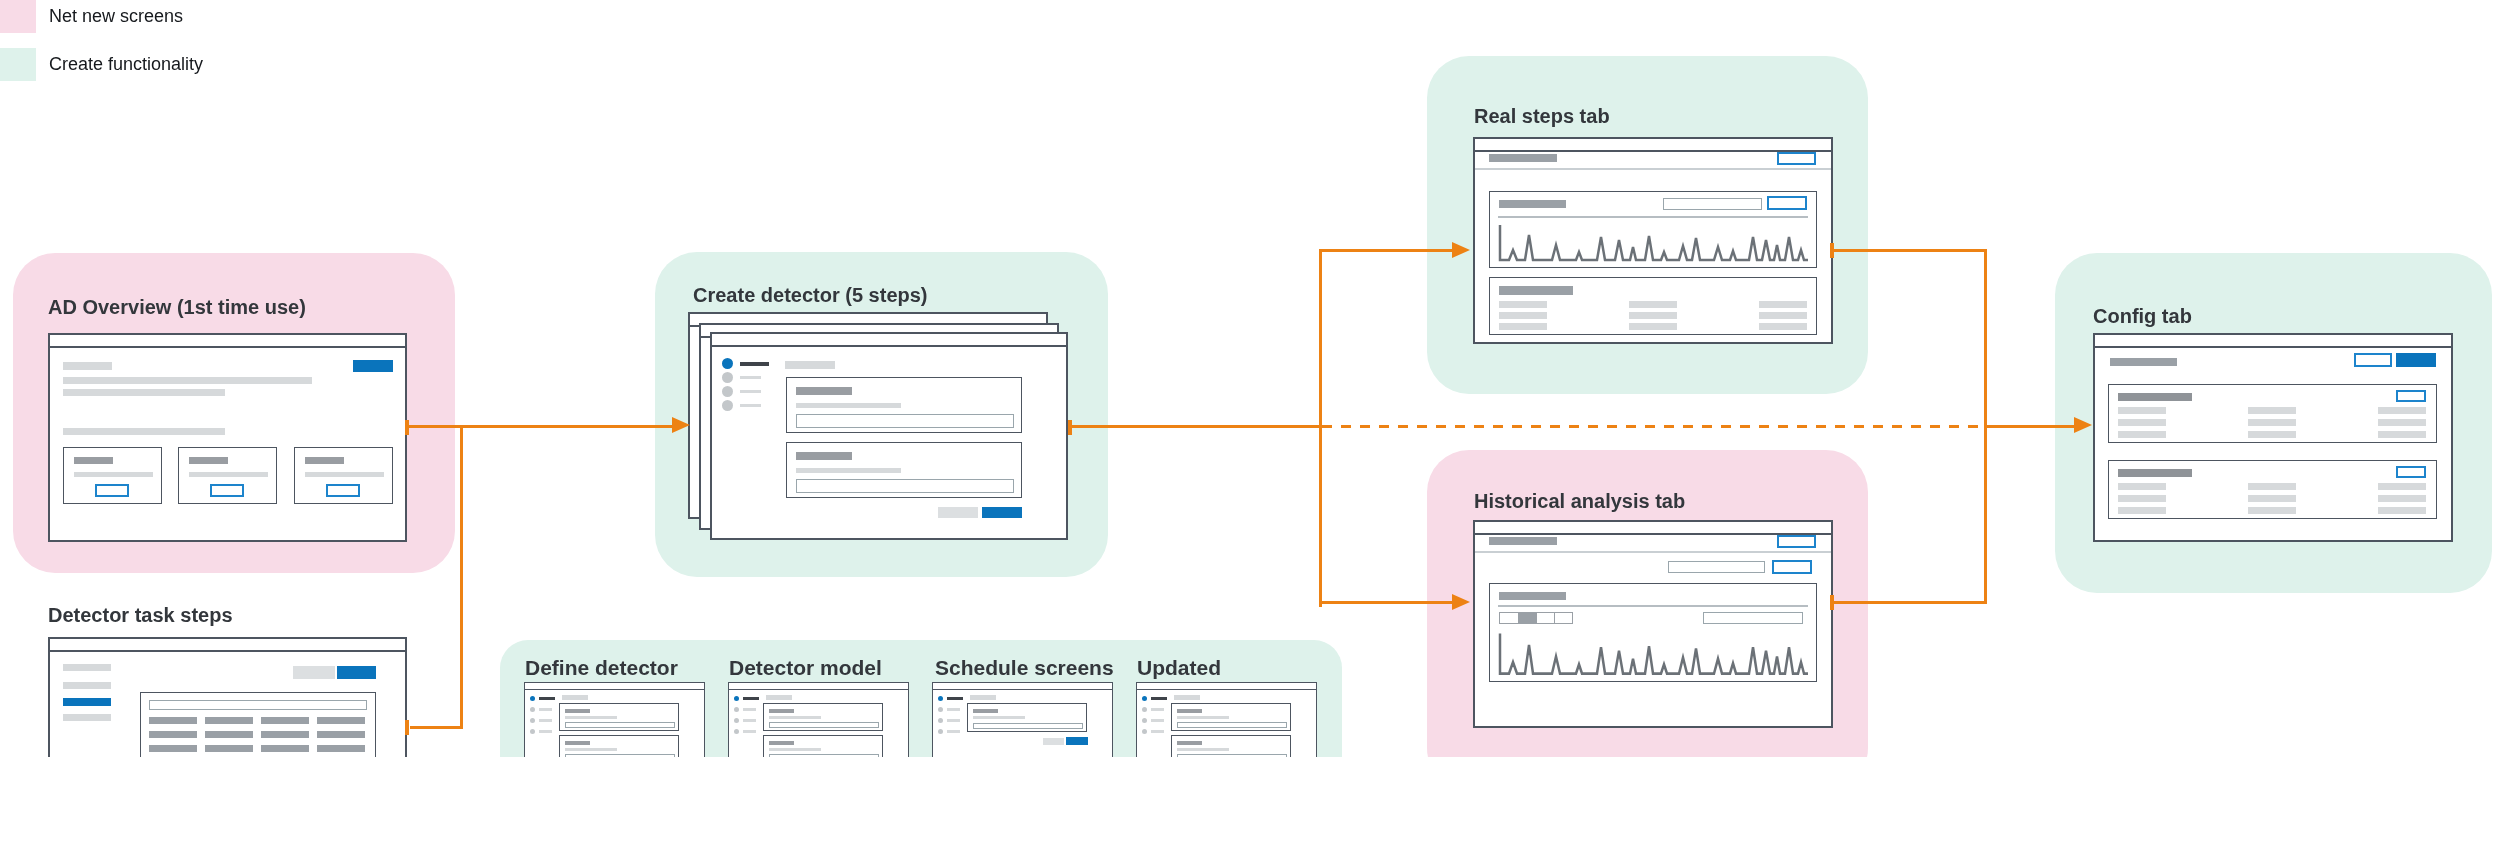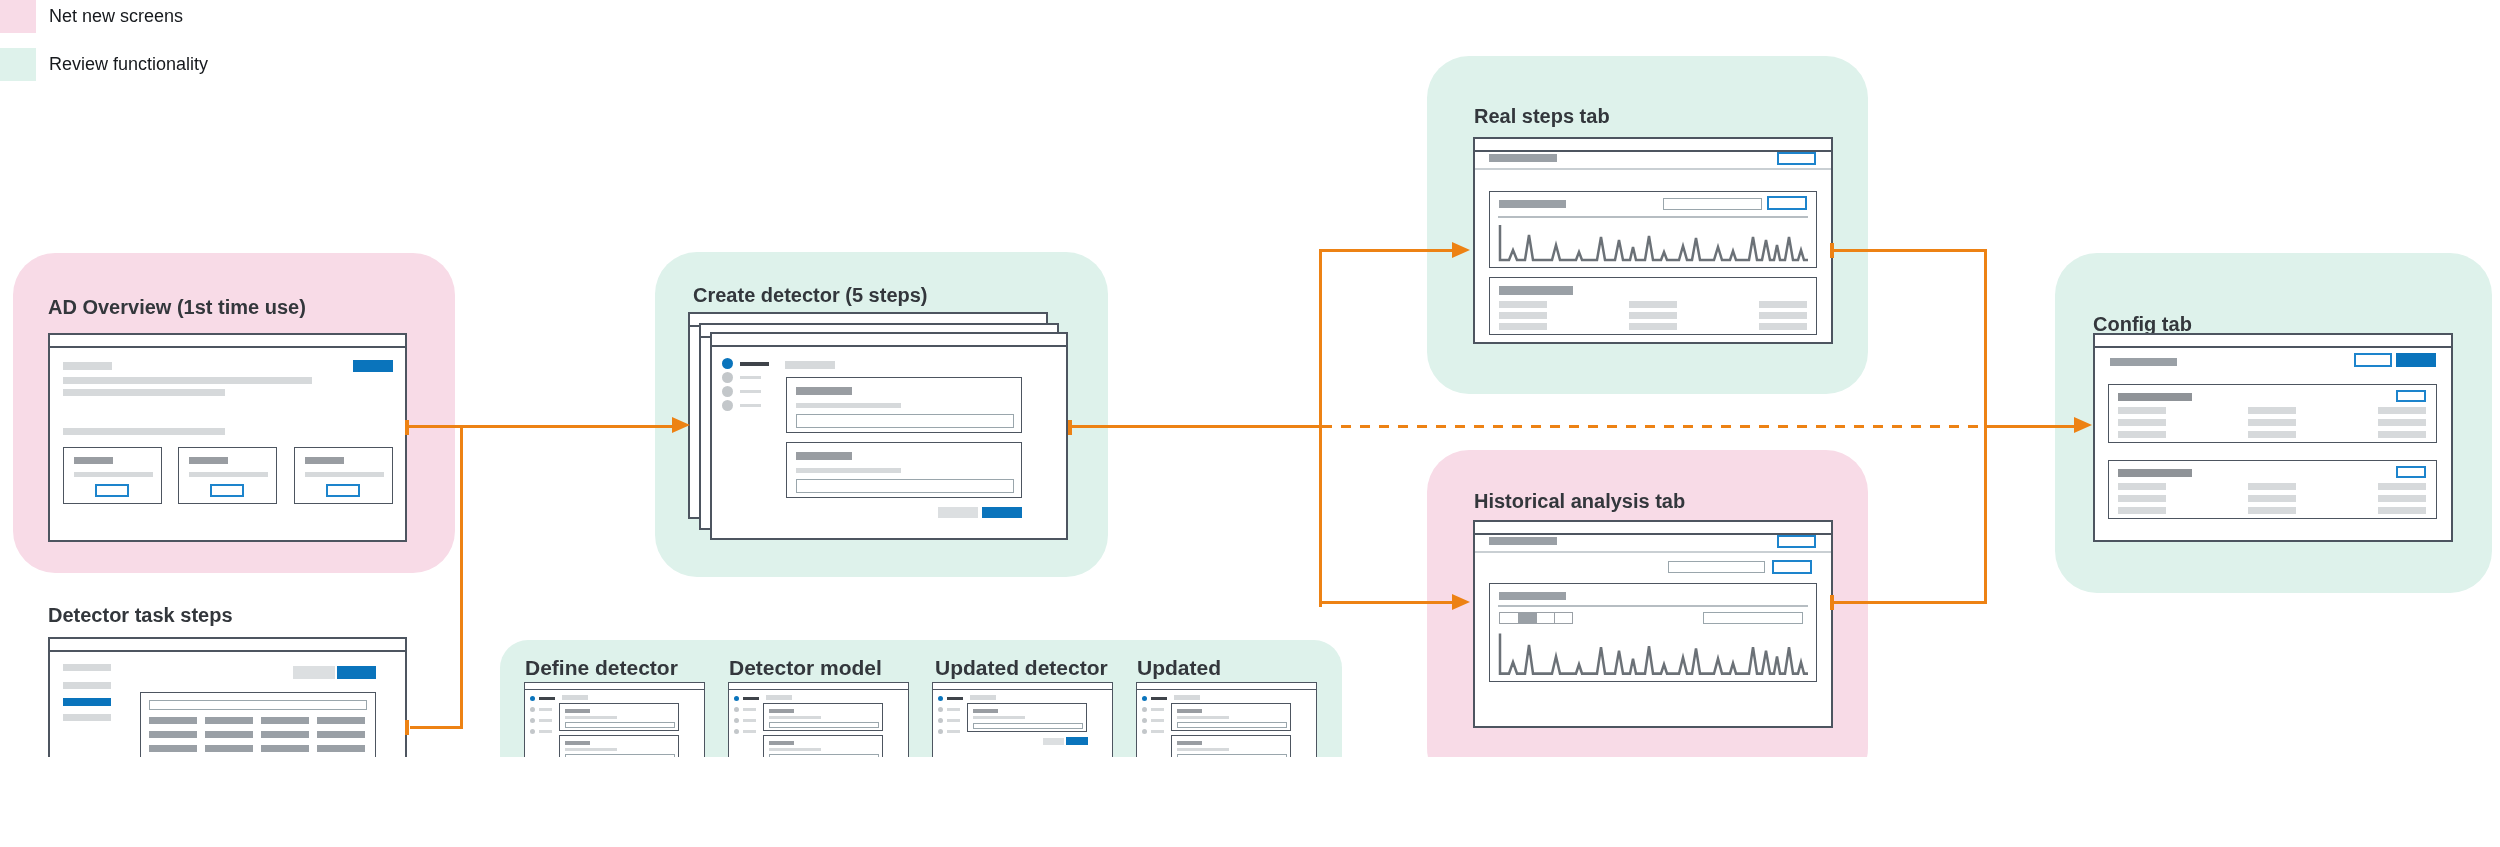--- a/index.html
+++ b/index.html
@@ -67,21 +67,21 @@
 <body>
 
 <div class="canvas">
 
   <div class="legend-row" style="left:0;top:0;">
     <div class="legend-sw" style="background: rgb(248, 219, 231);"></div>
     <div class="legend-lb">Net new screens</div>
   </div>
   <div class="legend-row" style="left:0;top:48px;">
     <div class="legend-sw" style="background: rgb(222, 242, 235);"></div>
-    <div class="legend-lb">Review functionality</div>
+    <div class="legend-lb">Create functionality</div>
   </div>
 
   <div class="grp" style="left:13px;top:253px;width:442px;height:320px;background:var(--pink);"></div>
   <div class="grp-title" style="left:48px;top:296px;">AD Overview (1st time use)</div>
   <div class="win" style="left:48px;top:333px;width:359px;height:209px;">
     <div class="tb"></div>
     <div class="bar" style="left:13px;top:27px;width:49px;height:8px;"></div>
     <div class="btn-blue" style="left:303px;top:25px;width:40px;height:12px;"></div>
     <div class="bar" style="left:13px;top:42px;width:249px;height:7px;"></div>
     <div class="bar" style="left:13px;top:54px;width:162px;height:7px;"></div>
@@ -253,21 +253,21 @@
     </div>
     <div class="box" style="left:34px;top:52px;width:120px;height:28px;">
       <div class="bar d" style="left:5px;top:5px;width:25px;height:4px;"></div>
       <div class="bar" style="left:5px;top:12px;width:52px;height:3px;"></div>
       <div class="inp" style="left:5px;top:18px;width:110px;height:6px;"></div>
     </div>
     <div class="btn-gray" style="left:110px;top:86px;width:21px;height:7px;"></div>
     <div class="btn-blue" style="left:133px;top:85px;width:22px;height:8px;"></div>
   </div>
 
-  <div class="mini-title" style="left:935px;top:656px;">Updated detector</div>
+  <div class="mini-title" style="left:935px;top:656px;">Schedule screens</div>
   <div class="mini-win" style="left:932px;top:682px;width:181px;height:108px;">
     <div class="mini-tb"></div>
     <div class="msteps" style="left:5px;top:13px;">
       <div class="mstep">
           <span class="mdot on"></span>
           <span class="sb on"></span>
         </div>
       <div class="mstep">
           <span class="mdot"></span>
           <span class="sb"></span>
@@ -382,21 +382,21 @@
       <div class="inp" style="left:213px;top:28px;width:100px;height:12px;"></div>
       <div class="spark" style="left:8px;top:45px;width:312px;height:48px;">
         <svg viewBox="0 0 312 42" preserveAspectRatio="none">
             <path d="M2,4 L2,39 L11,39 L15,29 L19,39 L27,39 L31,14 L35,39 L54,39 L58,24 L62,39 L78,39 L81,31 L84,39 L99,39 L103,16 L107,39 L117,39 L121,19 L125,39 L132,39 L135,26 L138,39 L147,39 L151,15 L155,39 L163,39 L166,31 L169,39 L181,39 L185,25 L189,39 L194,39 L198,17 L202,39 L216,39 L220,26 L224,39 L232,39 L235,30 L238,39 L251,39 L255,16 L259,39 L264,39 L268,19 L272,39 L276,39 L279,24 L282,39 L287,39 L291,16 L295,39 L300,39 L303,29 L306,39 L310,39" fill="none" stroke="#6b7177" stroke-width="2.5"></path>
           </svg>
       </div>
     </div>
   </div>
 
   <div class="grp" style="left:2055px;top:253px;width:437px;height:340px;background:var(--mint);"></div>
-  <div class="grp-title" style="left:2093px;top:305px;margin-top:8px;">Config tab</div>
+  <div class="grp-title" style="left:2093px;top:305px;">Config tab</div>
   <div class="win" style="left:2093px;top:333px;width:360px;height:209px;">
     <div class="tb"></div>
     <div class="bar r" style="left:15px;top:23px;width:67px;height:8px;"></div>
     <div class="btn-out" style="left:259px;top:18px;width:38px;height:14px;"></div>
     <div class="btn-blue" style="left:301px;top:18px;width:40px;height:14px;"></div>
     <div class="box" style="left:13px;top:49px;width:329px;height:59px;">
       <div class="bar d" style="left:9px;top:8px;width:74px;height:8px;background:#8f9398;"></div>
       <div class="btn-out" style="left:287px;top:5px;width:30px;height:12px;"></div>
       <div class="g3" style="left:9px;top:22px;row-gap:5px;">
         <i></i>

